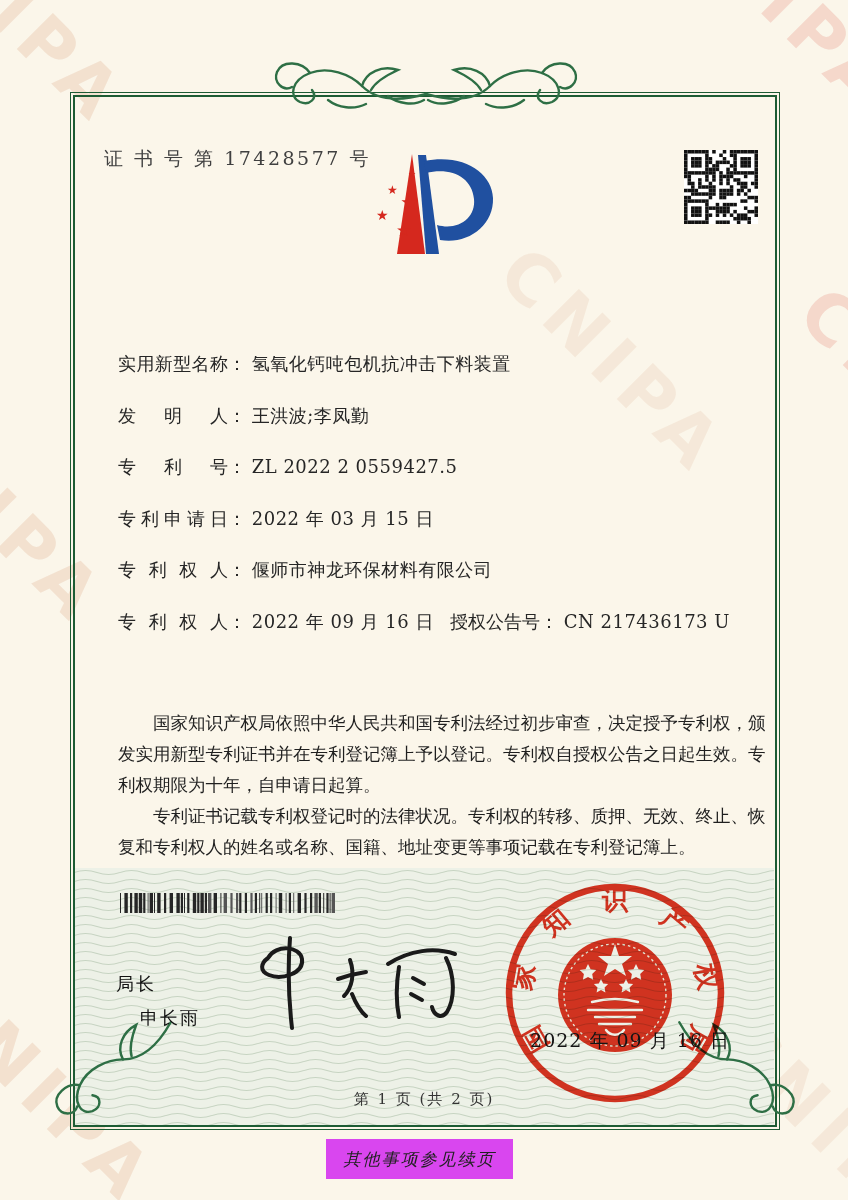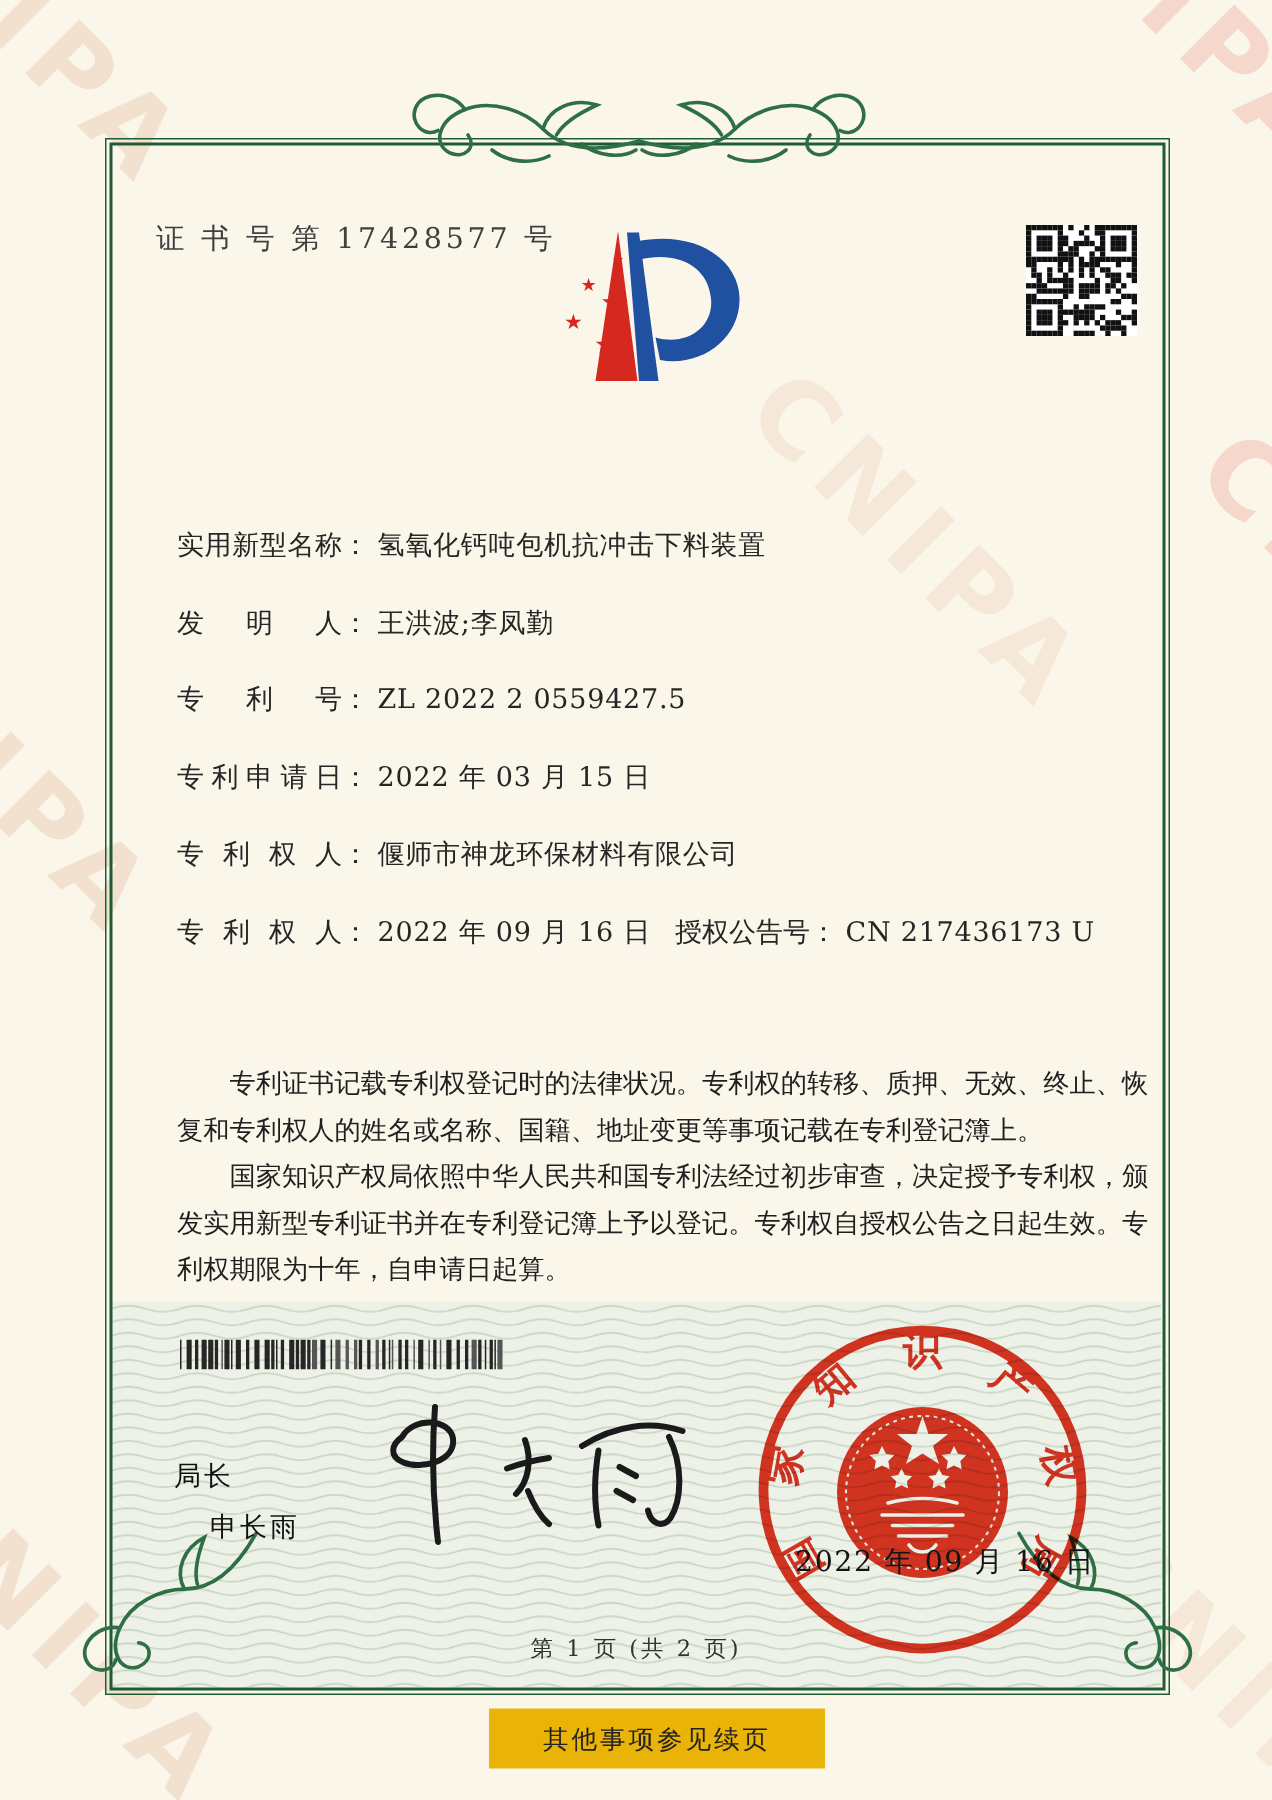--- a/index.html
+++ b/index.html
@@ -79,23 +79,23 @@
   .seal-char{fill:var(--seal-red);font-size:26px;font-weight:bold;
     font-family:"DejaVu Serif","Liberation Serif",serif;text-anchor:middle;}
   .seal-date{
     position:absolute;left:520px;top:1028px;width:220px;text-align:center;
     font-size:19px;letter-spacing:1px;color:#141414;z-index:5;
   }
   
   .page-info{position:absolute;left:70px;top:1090px;width:708px;text-align:center;
     font-size:15px;color:#333;letter-spacing:2px;z-index:4;}
   .continuation{
-    position:absolute;left:326px;top:1139px;width:224px;height:40px;
-    background:#eab308;display:flex;align-items:center;justify-content:center;
-    font-size:17px;letter-spacing:2px;color:#222;
+    position:absolute;left:326px;top:1139px;width:187px;height:40px;
+    background:#d946ef;display:flex;align-items:center;justify-content:center;
+    font-size:17px;letter-spacing:2px;color:#222;font-style:italic;
   }
 </style>
 </head>
 <body>
 
 <div class="page">
 
   <div class="wm" style="left:-130px;top:-30px;">CNIPA</div>
   <div class="wm pink" style="left:640px;top:-40px;">CNIPA</div>
   <div class="wm faint" style="left:470px;top:320px;">CNIPA</div>
@@ -448,22 +448,22 @@
       <span class="f-label">专利权人</span><span class="f-colon">：</span>
       <span class="f-value">2022 年 09 月 16 日</span>
       <span class="second-pair">
         <span class="f-label">授权公告号</span><span class="f-colon">：</span>
         <span class="f-value">CN 217436173 U</span>
       </span>
     </div>
   </div>
 
   <div class="body-text">
+    <p>国家知识产权局依照中华人民共和国专利法经过初步审查，决定授予专利权，颁发实用新型专利证书并在专利登记簿上予以登记。专利权自授权公告之日起生效。专利权期限为十年，自申请日起算。</p>
     <p>专利证书记载专利权登记时的法律状况。专利权的转移、质押、无效、终止、恢复和专利权人的姓名或名称、国籍、地址变更等事项记载在专利登记簿上。</p>
-    <p>国家知识产权局依照中华人民共和国专利法经过初步审查，决定授予专利权，颁发实用新型专利证书并在专利登记簿上予以登记。专利权自授权公告之日起生效。专利权期限为十年，自申请日起算。</p>
   </div>
 
   <div class="barcode">
     <svg id="barcode-svg" width="216" height="20">
         <rect x="0" y="0" width="1" height="20" fill="#262626"></rect>
         <rect x="4.4" y="0" width="3.4" height="20" fill="#262626"></rect>
         <rect x="10" y="0" width="2.2" height="20" fill="#262626"></rect>
         <rect x="14.399999999999999" y="0" width="3.4" height="20" fill="#262626"></rect>
         <rect x="18.799999999999997" y="0" width="3.4" height="20" fill="#262626"></rect>
         <rect x="23.199999999999996" y="0" width="2.2" height="20" fill="#262626"></rect>

